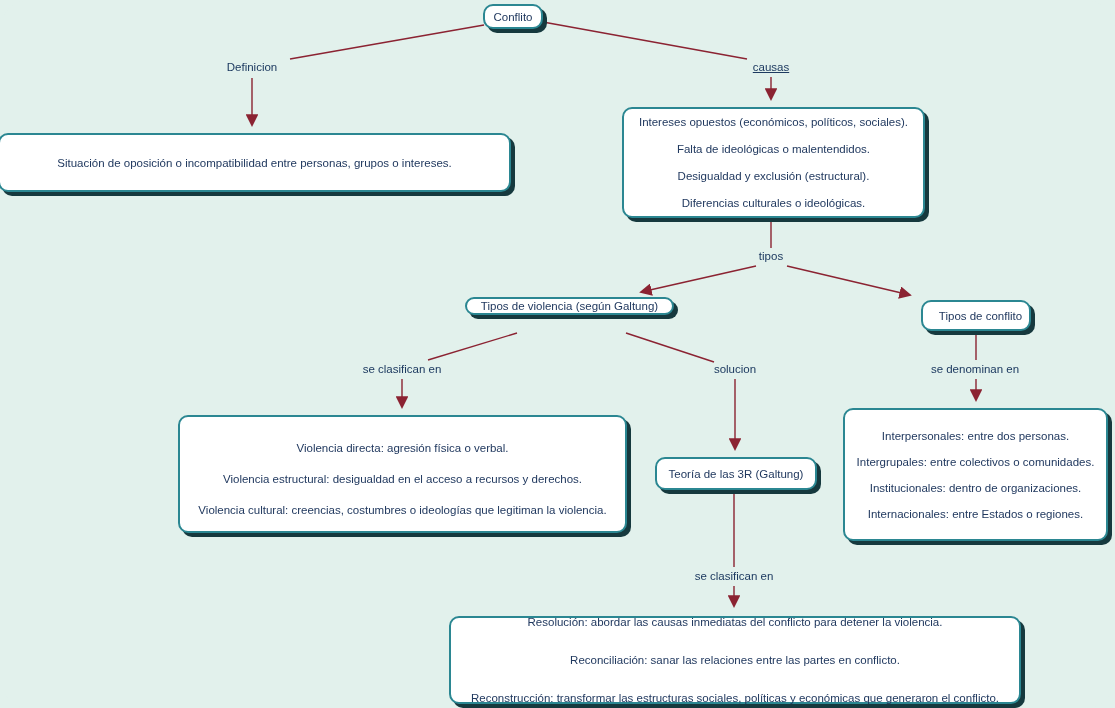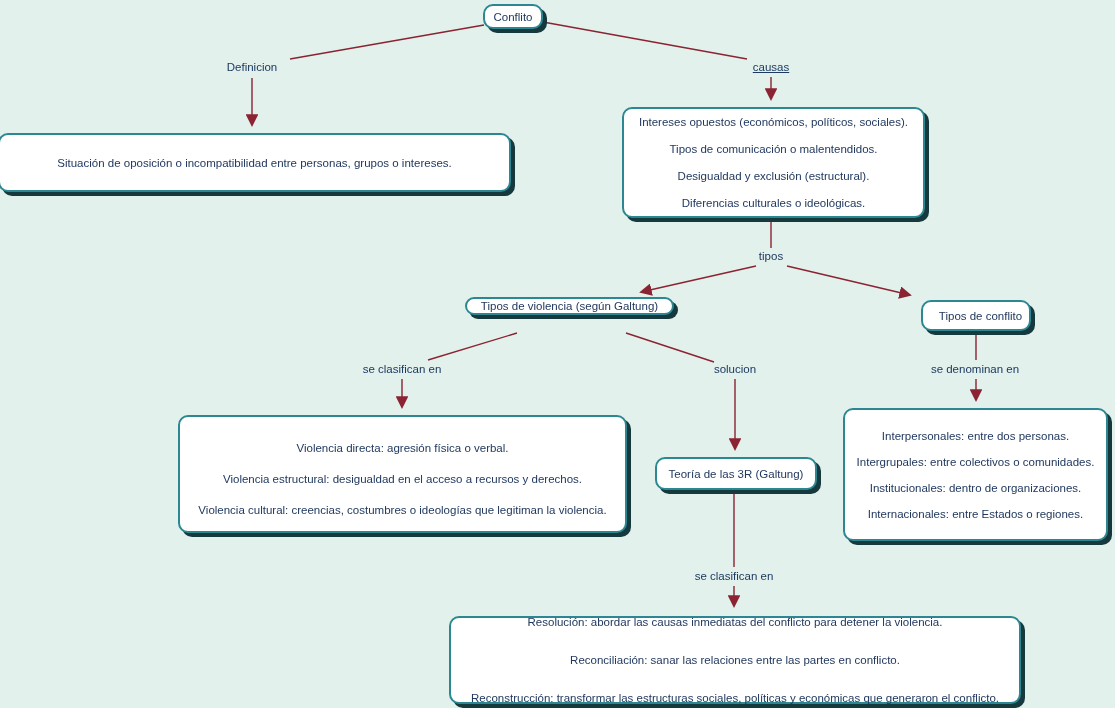--- a/index.html
+++ b/index.html
@@ -93,21 +93,21 @@
   <div class="edge-label" id="edge-solucion">solucion</div>
   <div class="edge-label" id="edge-denominan">se denominan en</div>
   <div class="edge-label" id="edge-clasifican-3r">se clasifican en</div>
 
   <div class="box" id="box-definition">
     <div class="bline">Situación de oposición o incompatibilidad entre personas, grupos o intereses.</div>
   </div>
 
   <div class="box" id="box-causes">
     <div class="bline">Intereses opuestos (económicos, políticos, sociales).</div>
-    <div class="bline">Tipos de comunicación o malentendidos.</div>
+    <div class="bline">Falta de ideológicas o malentendidos.</div>
     <div class="bline">Desigualdad y exclusión (estructural).</div>
     <div class="bline">Diferencias culturales o ideológicas.</div>
   </div>
 
   <div class="node" id="node-violence-types">
     <span>Tipos de violencia (según Galtung)</span>
   </div>
 
   <div class="node" id="node-conflict-types">
     <span>Tipos de conflito</span>

